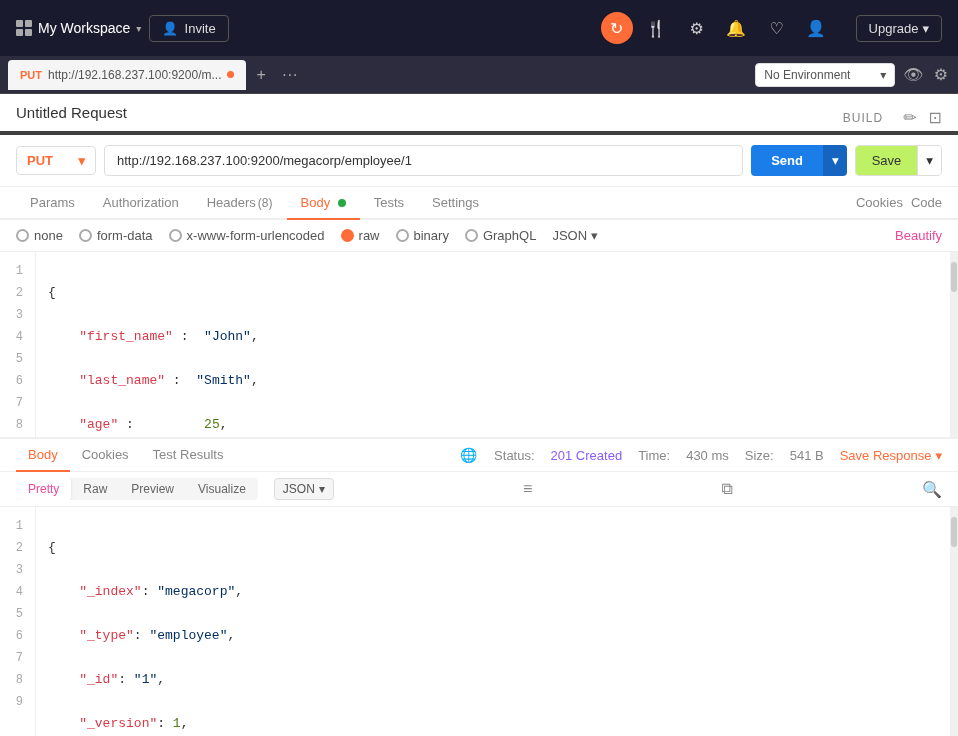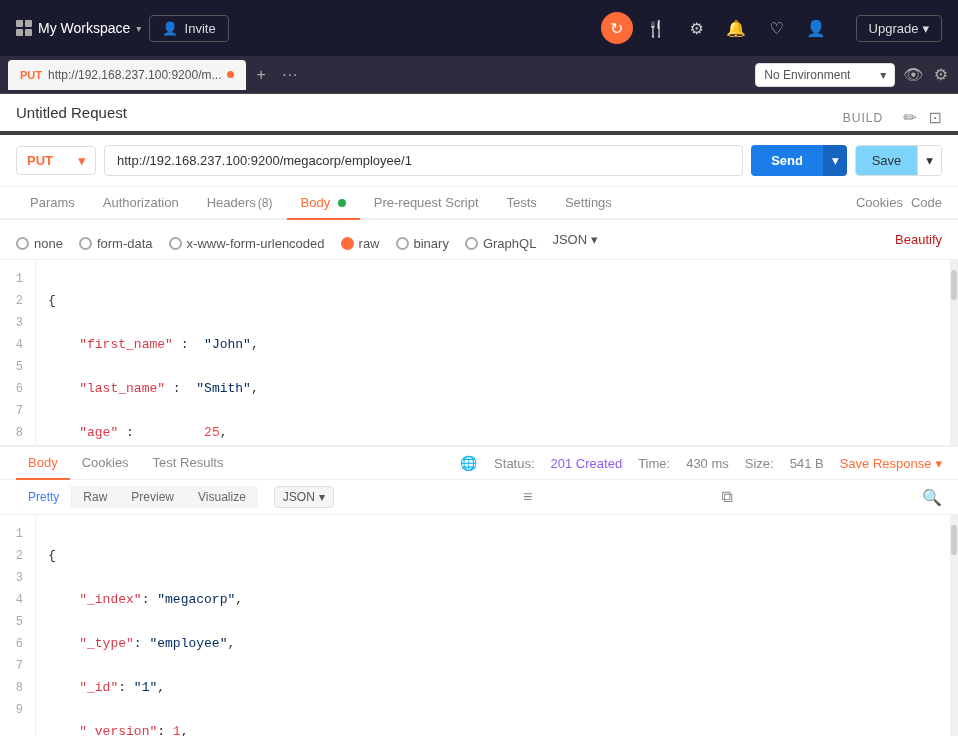--- a/index.html
+++ b/index.html
@@ -104,21 +104,21 @@
     .send-btn {
       background: #1a7de8; color: #fff; border: none; padding: 8px 20px;
       font-size: 13px; font-weight: 600; cursor: pointer;
     }
     .send-chevron {
       background: #1565c0; color: #fff; border: none; padding: 8px 8px;
       cursor: pointer; border-left: 1px solid #1565c0;
     }
     .save-btn-group { display: flex; border-radius: 4px; overflow: hidden; border: 1px solid #ddd; }
     .save-btn {
-      background: #7dd3fc; color: #333; border: none; padding: 7px 16px;
+      background: #bef264; color: #333; border: none; padding: 7px 16px;
       font-size: 13px; cursor: pointer;
     }
     .save-chevron {
       background: #fff; color: #333; border: none; padding: 7px 8px;
       cursor: pointer; border-left: 1px solid #ddd;
     }
 
     
     .request-tabs { display: flex; padding: 0 16px; border-bottom: 2px solid #eee; gap: 0; }
     .req-tab {
@@ -127,63 +127,63 @@
     }
     .req-tab.active { color: #ff6c37; border-bottom-color: #ff6c37; }
     .req-tab .badge {
       background: transparent; color: inherit; font-size: 12px; margin-left: 2px;
     }
     .tab-actions { margin-left: auto; display: flex; align-items: center; gap: 8px; }
     .tab-action-link { color: #888; font-size: 13px; cursor: pointer; background: none; border: none; }
 
     
     .body-options { display: flex; align-items: center; padding: 8px 16px; gap: 16px; border-bottom: 1px solid #eee; }
-    .radio-opt { display: flex; align-items: center; gap: 5px; cursor: pointer; color: #555; font-size: 13px; margin-top: 8px; }
+    .radio-opt { display: flex; align-items: center; gap: 5px; cursor: pointer; color: #555; font-size: 13px; }
     .radio-circle { width: 13px; height: 13px; border-radius: 50%; border: 2px solid #aaa; display: inline-block; }
     .radio-circle.checked-orange { border-color: #ff6c37; background: #ff6c37; }
     .json-select {
       background: transparent; border: none; font-size: 13px; color: #555; cursor: pointer;
       display: flex; align-items: center; gap: 4px;
     }
-    .beautify-btn { margin-left: auto; color: #b91c1c; background: none; border: none; font-size: 13px; cursor: pointer; }
+    .beautify-btn { margin-left: auto; color: #ec4899; background: none; border: none; font-size: 13px; cursor: pointer; }
 
     
     .code-editor {
       flex: 1; background: #fff; overflow-y: auto; overflow-x: hidden;
       font-family: 'Courier New', monospace; font-size: 13px; line-height: 22px;
       position: relative; max-height: 185px; min-height: 160px;
     }
     .code-lines { display: flex; }
     .line-numbers {
       min-width: 36px; background: #fff; color: #aaa; text-align: right;
       padding: 8px 8px 8px 0; user-select: none; font-size: 12px; line-height: 22px;
       border-right: 1px solid #f0f0f0;
     }
     .line-numbers div { padding-right: 4px; }
     .code-content { padding: 8px 12px; flex: 1; white-space: pre; overflow-x: auto; }
     .code-content .line { line-height: 22px; }
     .k { color: #d73a49; } 
     .s { color: #032f62; } 
-    .n { color: #ef4444; } 
+    .n { color: #4d7c0f; } 
     .p { color: #333; }
 
     
     .response-area { background: #fff; border-top: 2px solid #f0f0f0; flex: 1; display: flex; flex-direction: column; min-height: 0; }
     .response-tabs-bar { display: flex; align-items: center; padding: 0 16px; border-bottom: 1px solid #eee; }
     .resp-tab { padding: 8px 12px; font-size: 13px; color: #888; cursor: pointer; border-bottom: 2px solid transparent; margin-bottom: -1px; }
     .resp-tab.active { color: #ff6c37; border-bottom-color: #ff6c37; }
     .response-status { margin-left: auto; display: flex; align-items: center; gap: 16px; font-size: 13px; color: #888; }
     .status-created { color: #8b5cf6; font-weight: 500; }
     .save-response-btn { color: #ff6c37; background: none; border: none; font-size: 13px; cursor: pointer; display: flex; align-items: center; gap: 4px; }
 
     
     .response-body-toolbar { display: flex; align-items: center; padding: 6px 16px; gap: 8px; border-bottom: 1px solid #eee; }
     .resp-format-tabs { display: flex; background: #f5f5f5; border-radius: 4px; overflow: hidden; }
     .resp-format-tab { padding: 4px 12px; font-size: 12px; color: #666; cursor: pointer; border: none; background: transparent; }
-    .resp-format-tab.active { background: #fff; color: #3b82f6; border-radius: 3px; box-shadow: 0 1px 3px rgba(0,0,0,0.1); }
+    .resp-format-tab.active { background: #fff; color: #ec4899; border-radius: 3px; box-shadow: 0 1px 3px rgba(0,0,0,0.1); }
     .json-format-select { background: #f5f5f5; border: 1px solid #ddd; border-radius: 4px; padding: 3px 8px; font-size: 12px; color: #555; cursor: pointer; display: flex; align-items: center; gap: 4px; }
     .resp-icon-btn { background: transparent; border: none; color: #888; cursor: pointer; font-size: 16px; margin-left: auto; }
 
     .response-code { flex: 1; overflow-y: auto; font-family: 'Courier New', monospace; font-size: 13px; line-height: 22px; }
 
     
     .v-scroll-bar { width: 8px; background: #f0f0f0; flex-shrink: 0; position: relative; }
     .v-scroll-thumb { width: 6px; height: 30px; background: #ccc; border-radius: 3px; position: absolute; top: 10px; left: 1px; }
   </style>
 </head>
@@ -270,21 +270,20 @@
   <div class="request-tabs">
     <div class="req-tab">Params</div>
     <div class="req-tab">Authorization</div>
     <div class="req-tab">
       <span>Headers</span><span class="badge">(8)</span>
     </div>
     <div class="req-tab active">
       <span>Body</span>
       <span style="width:8px;height:8px;background:#28a745;border-radius:50%;display:inline-block;margin-left:4px;"></span>
     </div>
-    <div class="req-tab">Pre-request Script</div>
     <div class="req-tab">Tests</div>
     <div class="req-tab">Settings</div>
     <div class="tab-actions">
       <button class="tab-action-link">Cookies</button>
       <button class="tab-action-link">Code</button>
     </div>
   </div>
 
   <div class="body-options">
     <label class="radio-opt">

